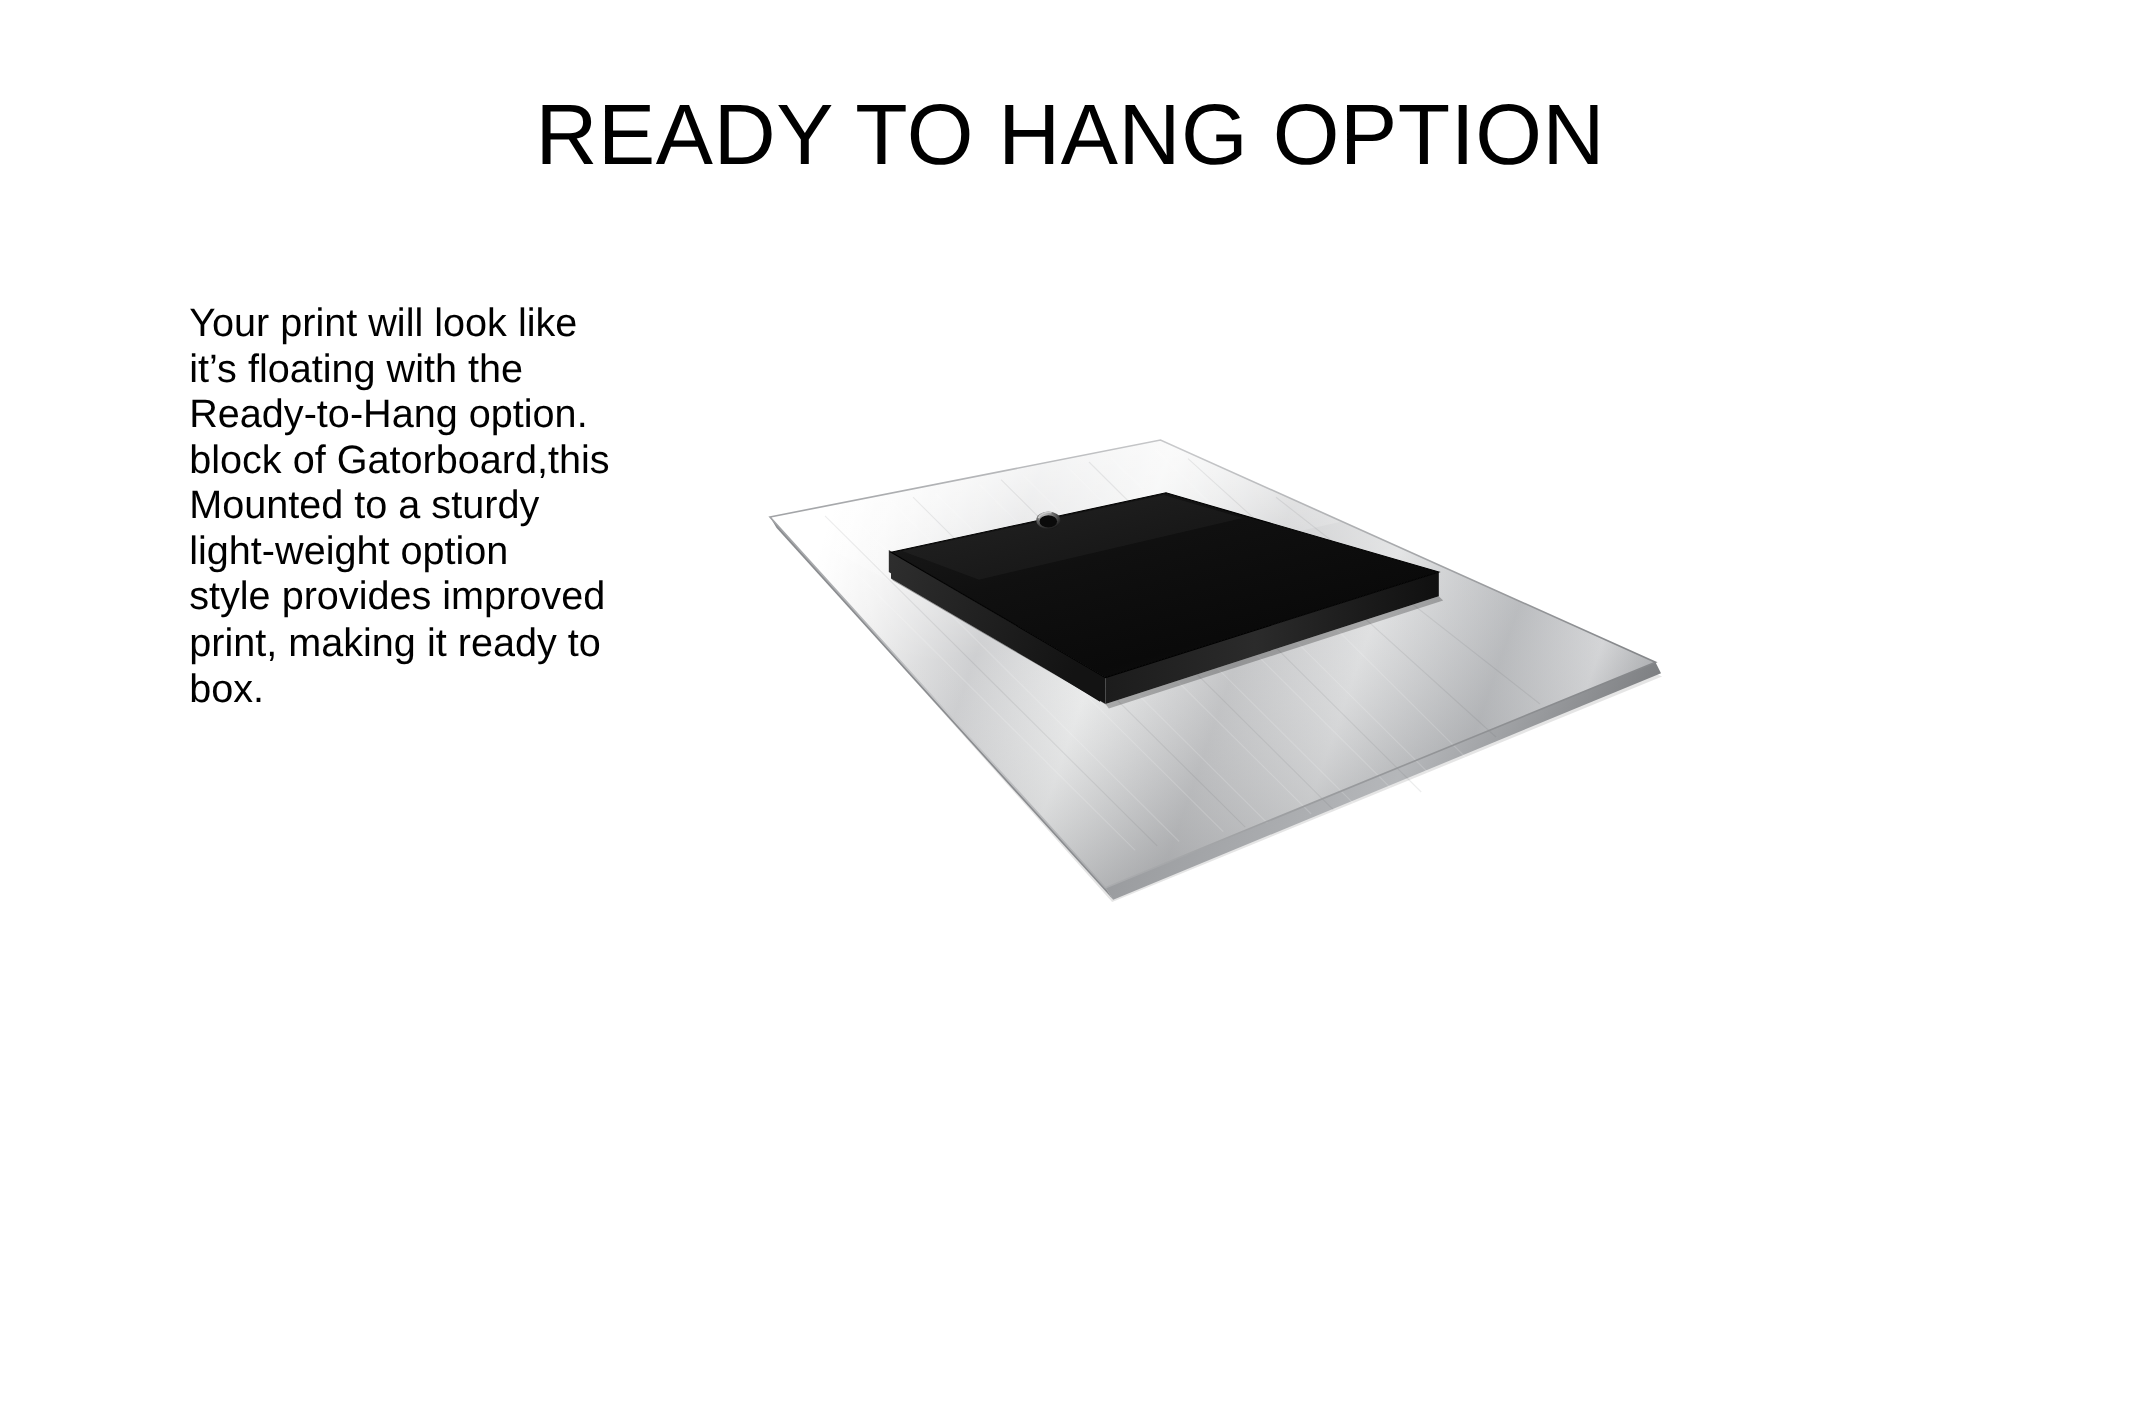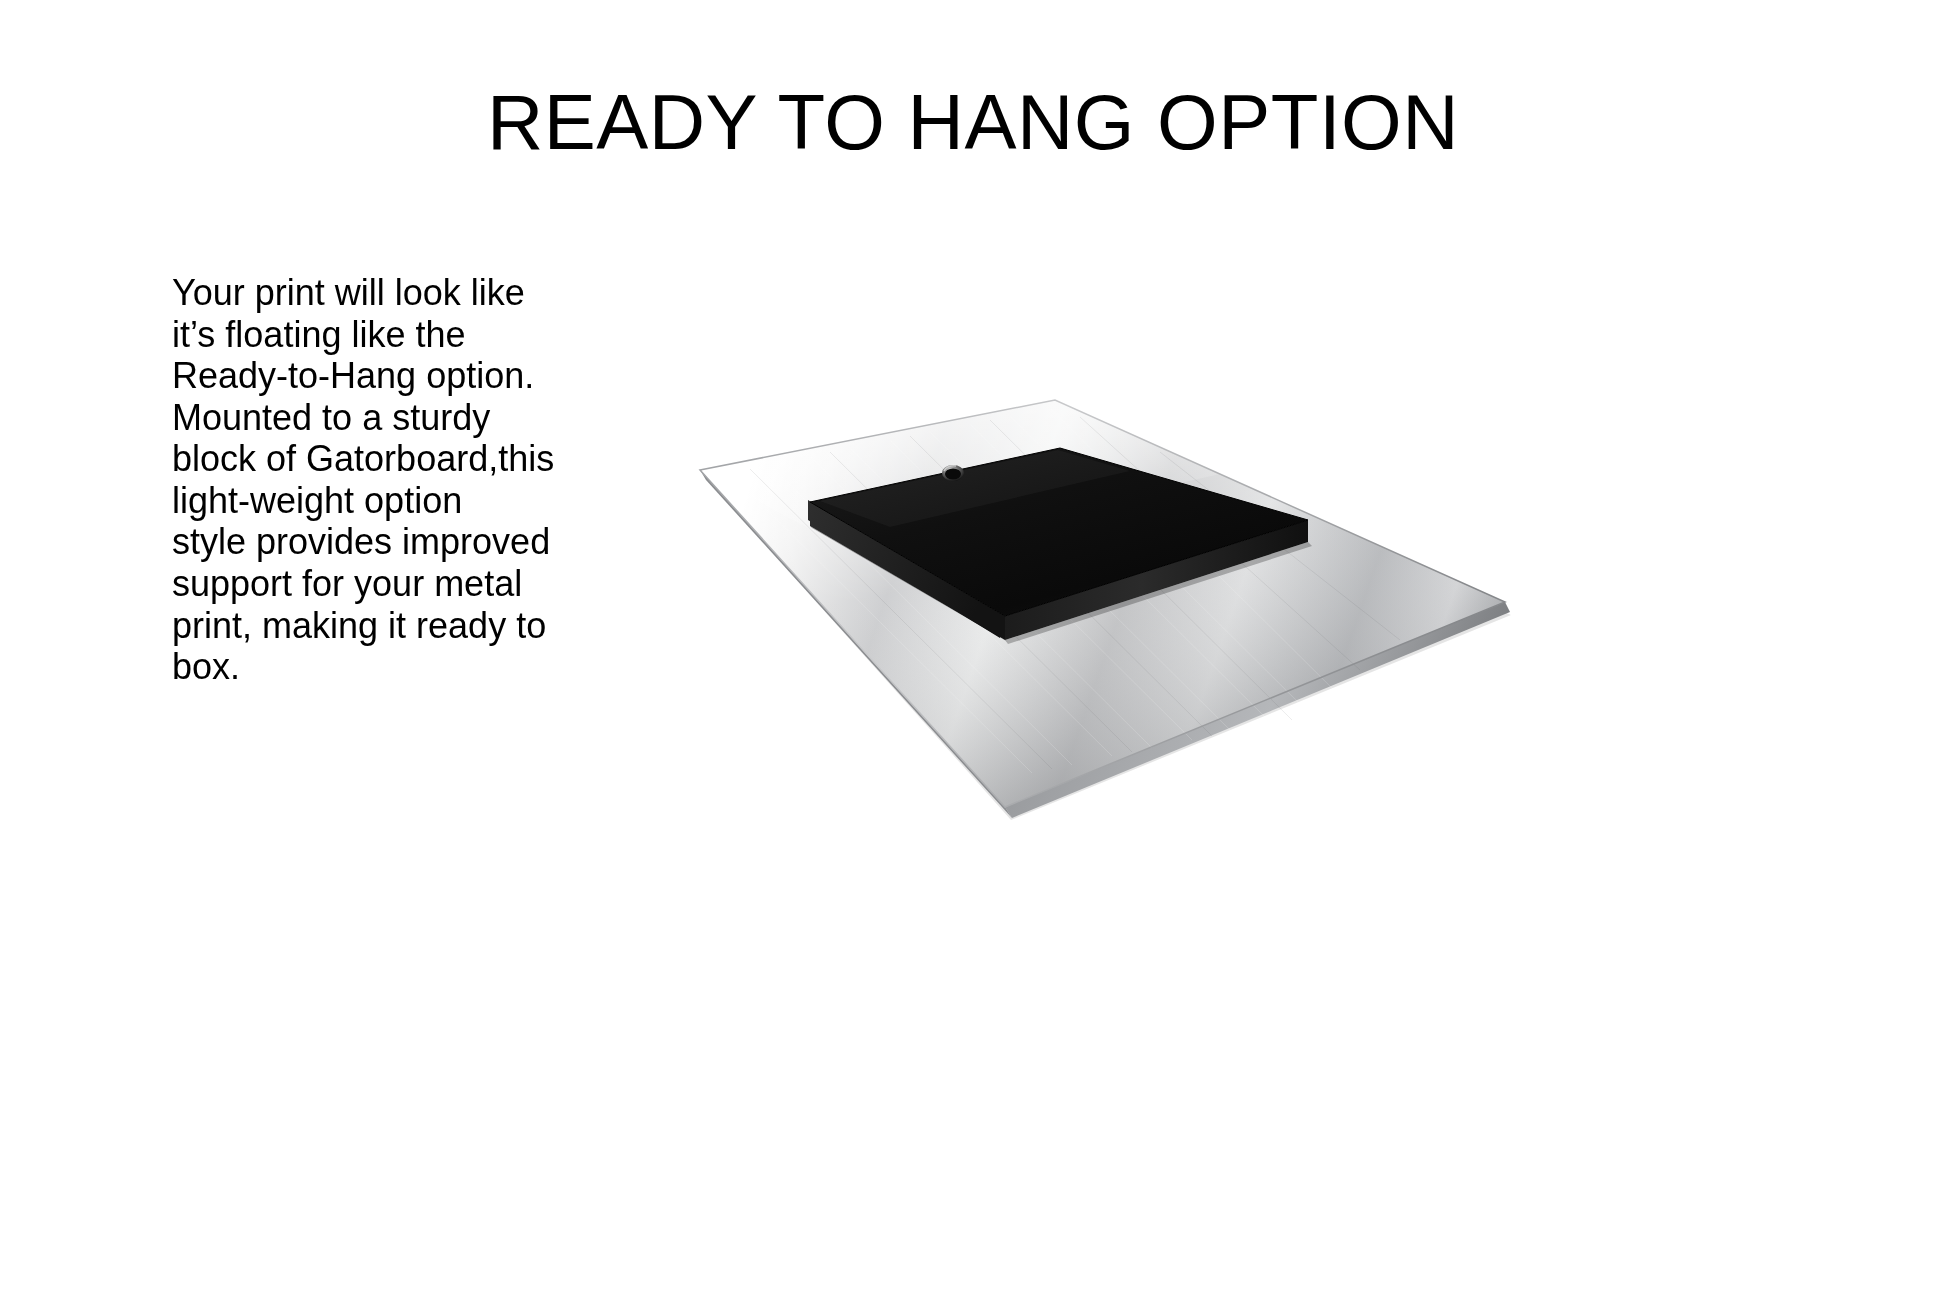--- a/index.html
+++ b/index.html
@@ -66,27 +66,26 @@
 </style>
 </head>
 <body>
 
 <div class="slide">
 
   <div class="slide-title">READY TO HANG OPTION</div>
 
   <div class="body-text">
     <span class="line">Your print will look like</span>
-    <span class="line">it’s floating like the</span>
+    <span class="line">it’s floating with the</span>
     <span class="line">Ready-to-Hang option.</span>
+    <span class="line">block of Gatorboard,this</span>
     <span class="line">Mounted to a sturdy</span>
-    <span class="line">block of Gatorboard,this</span>
     <span class="line">light-weight option</span>
     <span class="line">style provides improved</span>
-    <span class="line">support for your metal</span>
     <span class="line">print, making it ready to</span>
     <span class="line">box.</span>
   </div>
 
   <div class="product-figure">
     <svg viewBox="0 0 880 470" xmlns="http://www.w3.org/2000/svg" aria-hidden="true">
       <defs>
 
         <linearGradient id="metalTop" x1="0.02" y1="0.45" x2="0.98" y2="0.62">
           <stop offset="0" stop-color="#ffffff"></stop>

